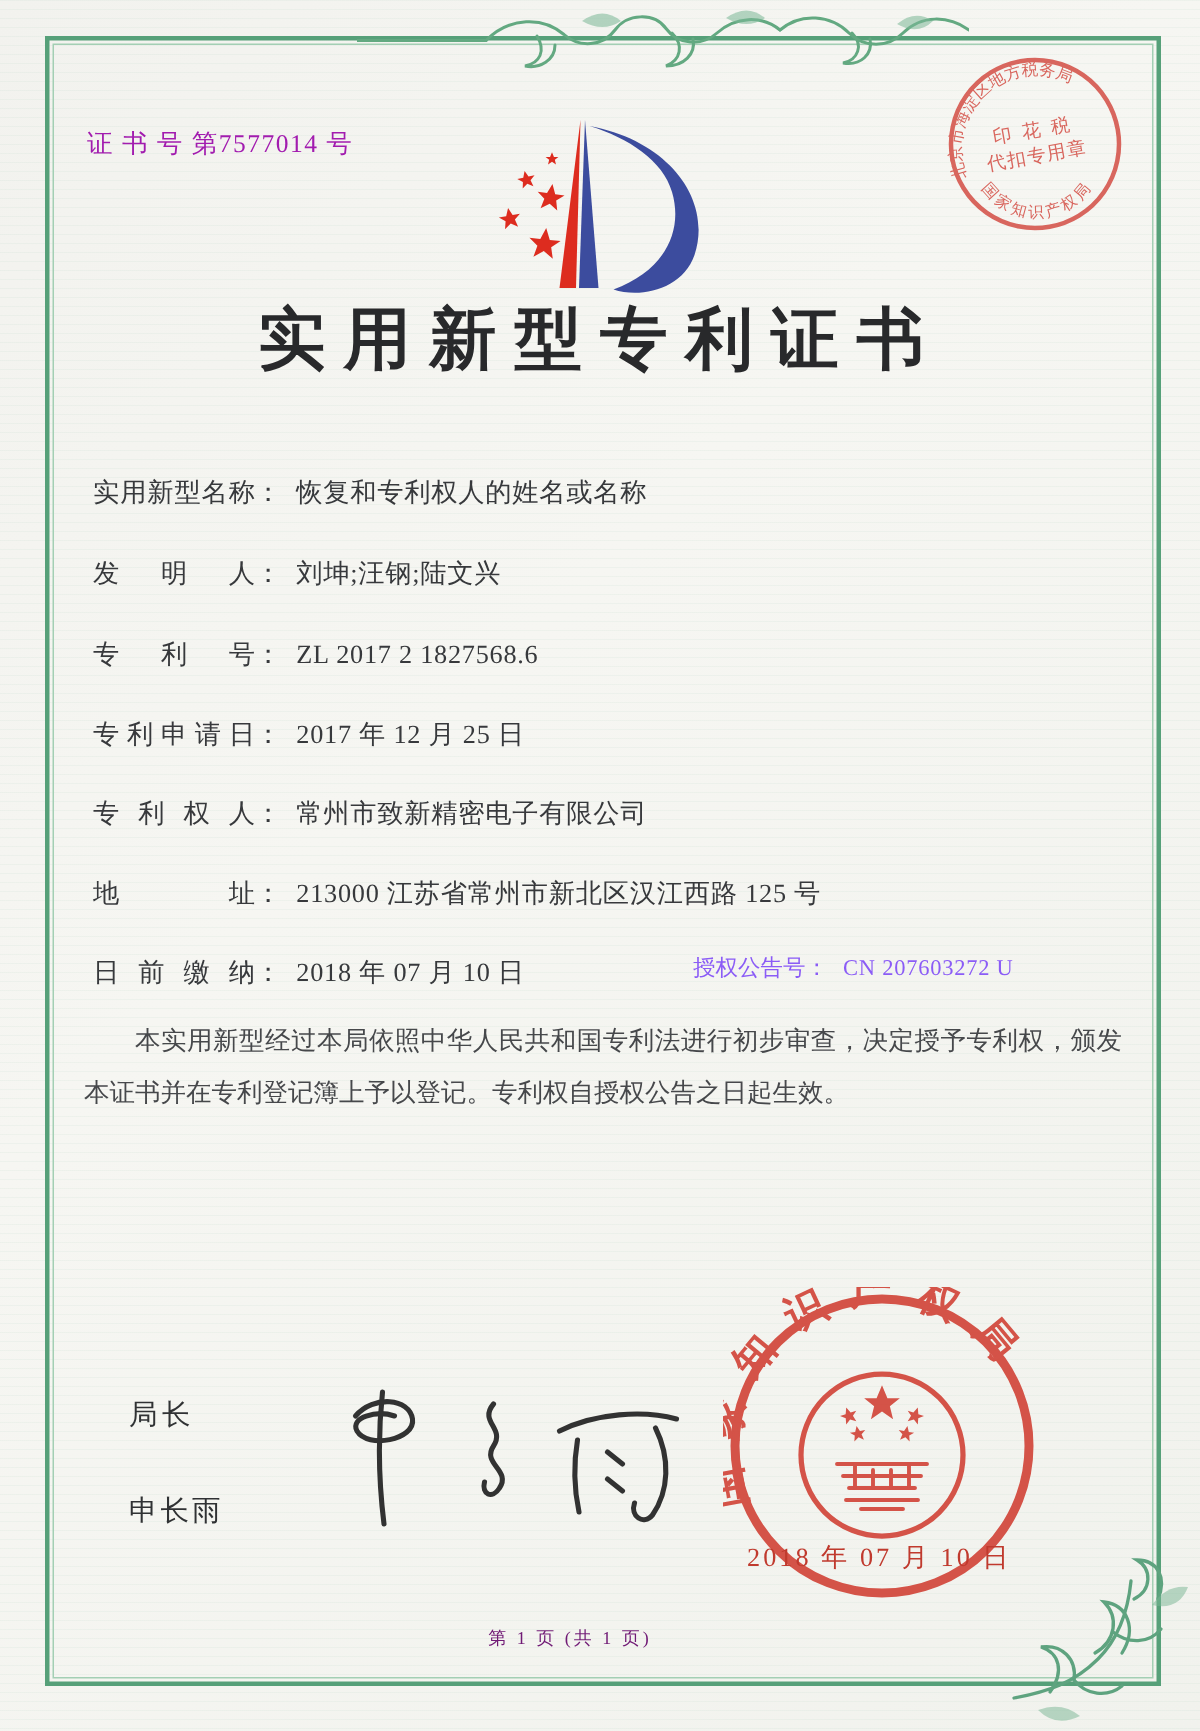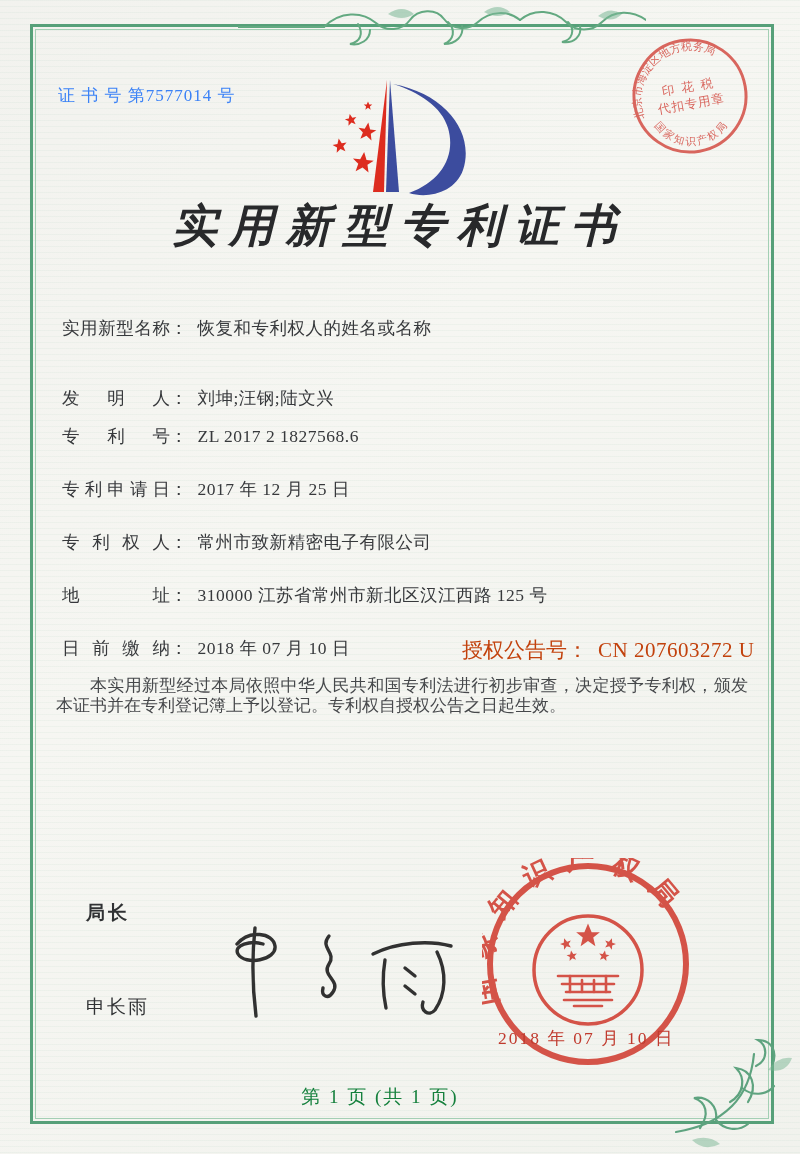--- a/index.html
+++ b/index.html
@@ -8,38 +8,38 @@
     font-family:"Liberation Serif", serif;
     background:
       repeating-linear-gradient(180deg, rgba(160,200,180,0.10) 0 1px, rgba(0,0,0,0) 1px 6px),
       linear-gradient(135deg,#f2f2ee 0%,#f6f6f2 40%,#f1f2ed 100%);
     color:#3c3e41;
   }
   .frame{position:absolute;left:30px;top:24px;right:26px;bottom:30px;
     border:3px solid #56a079;pointer-events:none;}
   .frame::after{content:"";position:absolute;inset:2px;border:1px solid #a3cfb4;}
   .abs{position:absolute;}
-  .cert-no{left:58px;top:84px;font-size:17px;letter-spacing:1px;color:#3b82f6;}
+  .cert-no{left:58px;top:84px;font-size:17px;letter-spacing:1px;color:#a21caf;}
   .title{left:0;top:196px;width:800px;text-align:center;font-size:45px;font-weight:bold;
-    letter-spacing:12px;color:#28292b;font-style:italic;}
+    letter-spacing:12px;color:#28292b;}
   .fields{left:62px;top:316px;width:690px;}
   .frow{position:absolute;left:0;font-size:17.5px;color:#37393c;white-space:nowrap;}
   .flabel{display:inline-block;width:108px;text-align:justify;text-align-last:justify;
     vertical-align:bottom;}
   .fcolon{display:inline-block;margin-right:10px;}
   .fvalue{letter-spacing:0.5px;}
-  .grant-right{position:absolute;font-size:21px;white-space:nowrap;color:#c2410c;}
-  .bodytext{left:56px;top:676px;width:692px;font-size:17px;line-height:20px;
+  .grant-right{position:absolute;font-size:15px;white-space:nowrap;color:#8b5cf6;}
+  .bodytext{left:56px;top:676px;width:692px;font-size:17px;line-height:35px;
     color:#46484b;text-align:justify;}
   .bodytext p{margin:0 0 6px 0;text-indent:2em;}
-  .sig-title{left:86px;top:900px;font-size:19px;letter-spacing:3px;color:#303234;font-weight:bold;}
+  .sig-title{left:86px;top:930px;font-size:19px;letter-spacing:3px;color:#303234;}
   .sig-name{left:86px;top:994px;font-size:19px;letter-spacing:2px;color:#303234;text-align:right;}
   .seal-date{left:498px;top:1026px;font-size:17.5px;color:#c03a2e;letter-spacing:2px;z-index:6;}
-  .footer{left:0;top:1084px;width:760px;text-align:center;font-size:19px;
-    color:#15803d;letter-spacing:2px;}
+  .footer{left:0;top:1084px;width:760px;text-align:center;font-size:12px;
+    color:#701a75;letter-spacing:2px;}
   .tax-seal{left:628px;top:34px;width:124px;height:124px;transform:rotate(-10deg);opacity:0.88;}
   .office-seal{left:482px;top:858px;width:212px;height:212px;opacity:0.92;z-index:5;}
   .logo{left:315px;top:76px;width:170px;height:122px;}
   .signature{left:225px;top:918px;width:230px;height:110px;}
   .orn-top{left:238px;top:0;width:408px;height:48px;}
   .orn-br{left:672px;top:1036px;width:128px;height:118px;}
 </style>
 </head>
 <body>
 
@@ -106,34 +106,34 @@
   <text x="62" y="57" text-anchor="middle" font-size="12.5" fill="#d5534a" letter-spacing="2">印 花 税</text>
   <text x="62" y="74" text-anchor="middle" font-size="12.5" fill="#d5534a" letter-spacing="1">代扣专用章</text>
 </svg>
 
 <div class="abs title">实用新型专利证书</div>
 
 <div class="abs fields">
   <div class="frow" style="top:0px">
     <span class="flabel">实用新型名称</span><span class="fcolon">：</span><span class="fvalue">恢复和专利权人的姓名或名称</span>
   </div>
-  <div class="frow" style="top:70px">
+  <div class="frow" style="top:54px">
     <span class="flabel">发明人</span><span class="fcolon">：</span><span class="fvalue">刘坤;汪钢;陆文兴</span>
   </div>
   <div class="frow" style="top:108px">
     <span class="flabel">专利号</span><span class="fcolon">：</span><span class="fvalue">ZL 2017 2 1827568.6</span>
   </div>
   <div class="frow" style="top:161px">
     <span class="flabel">专利申请日</span><span class="fcolon">：</span><span class="fvalue">2017 年 12 月 25 日</span>
   </div>
   <div class="frow" style="top:214px">
     <span class="flabel">专利权人</span><span class="fcolon">：</span><span class="fvalue">常州市致新精密电子有限公司</span>
   </div>
   <div class="frow" style="top:267px">
-    <span class="flabel">地址</span><span class="fcolon">：</span><span class="fvalue">310000 江苏省常州市新北区汉江西路 125 号</span>
+    <span class="flabel">地址</span><span class="fcolon">：</span><span class="fvalue">213000 江苏省常州市新北区汉江西路 125 号</span>
   </div>
   <div class="frow" style="top:320px">
     <span class="flabel">日前缴纳</span><span class="fcolon">：</span><span class="fvalue">2018 年 07 月 10 日</span>
   </div>
   <div class="grant-right" style="top:320px;left:400px">
     <span>授权公告号</span><span class="fcolon">：</span><span class="fvalue">CN 207603272 U</span>
   </div>
 </div>
 
 <div class="abs bodytext">

